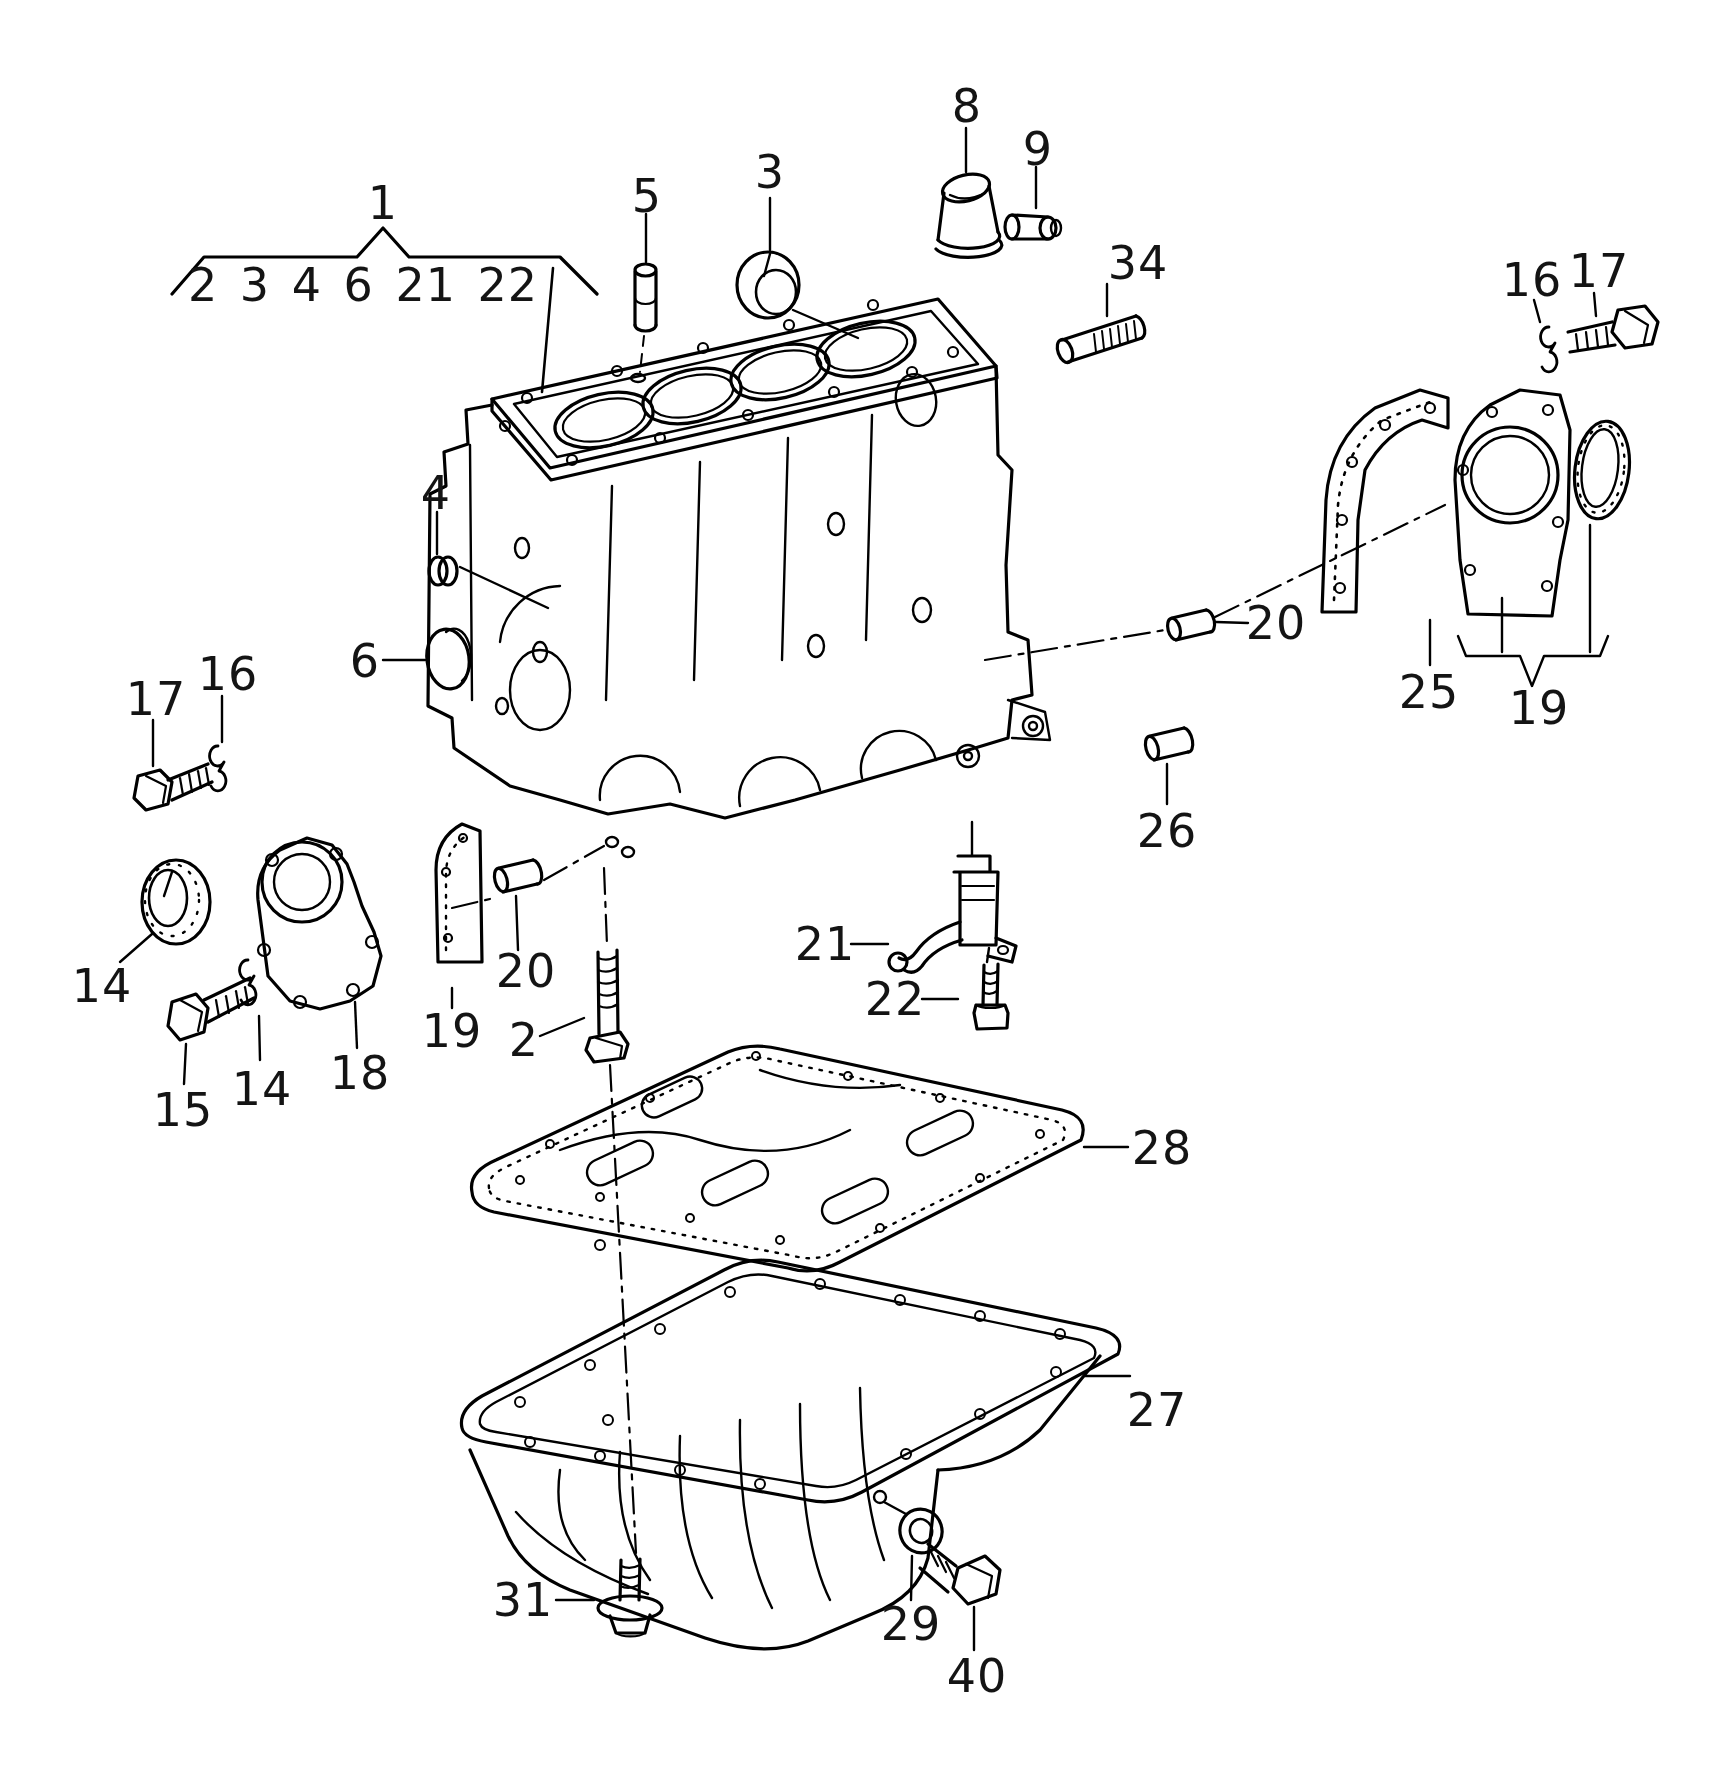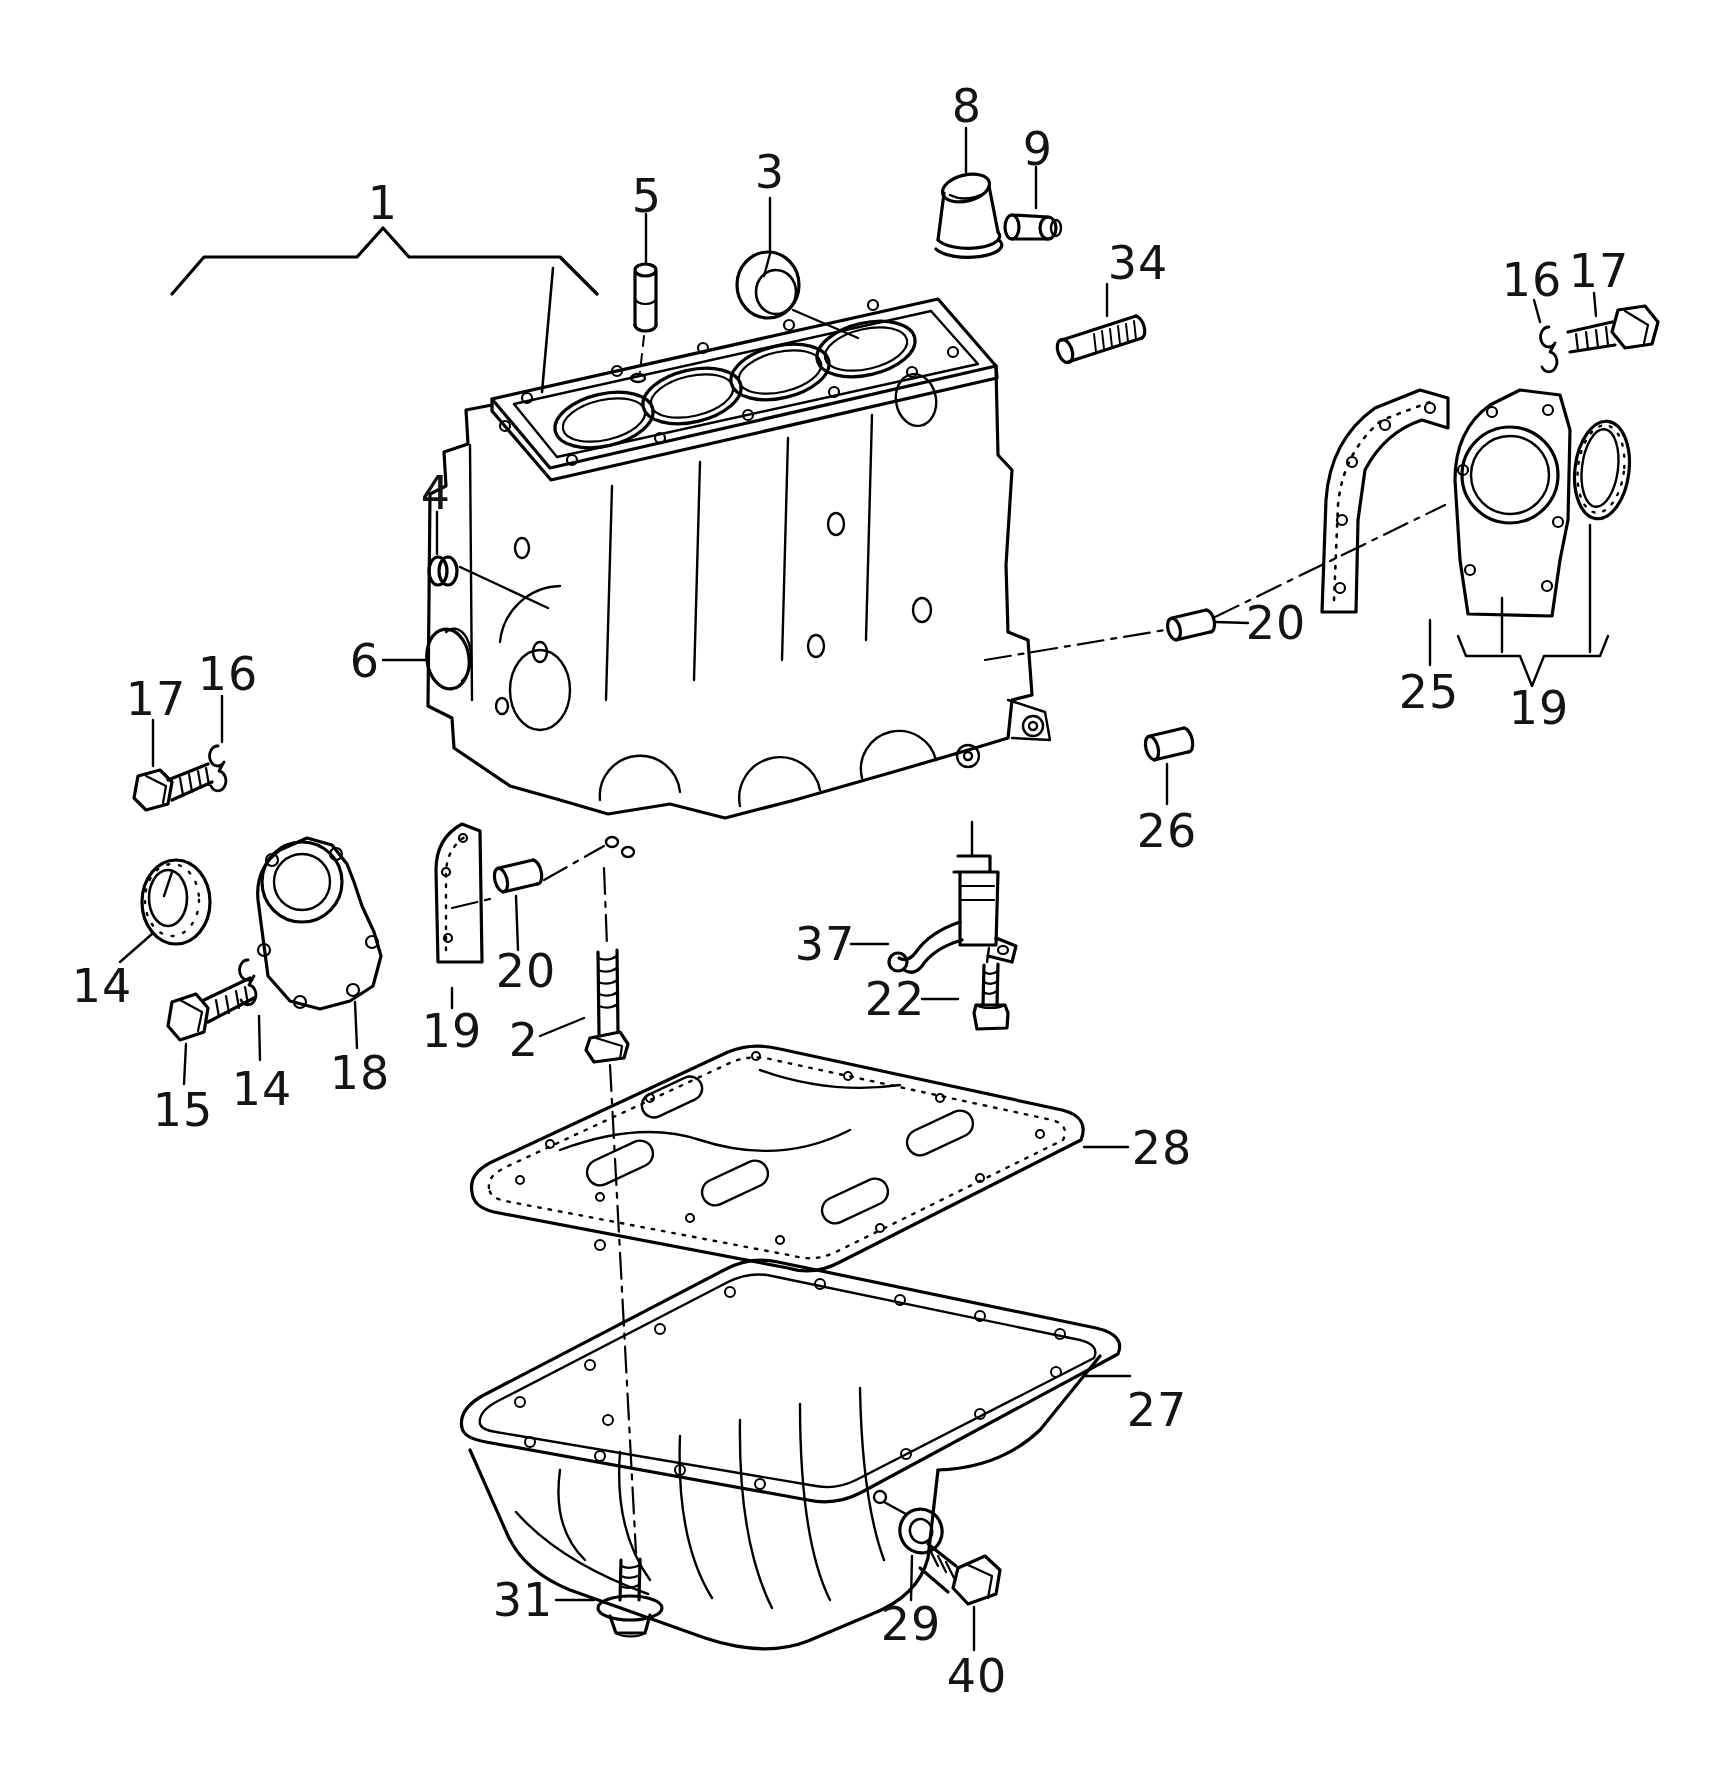--- a/index.html
+++ b/index.html
@@ -408,20 +408,21 @@
     <path d="M604,868 L607,945"></path>
     <path d="M610,1065 L636,1553"></path>
     <path d="M452,908 L494,898"></path>
     <path d="M544,880 L604,846"></path>
     <path d="M985,660 L1165,630"></path>
     <path d="M1215,617 L1445,505"></path>
   </g>
 </svg>
 
 <div class="callout" style="left:383px;top:203px">1</div>
+<div class="callout items" style="left:363px;top:285px">2 3 4 6 21 22</div>
 <div class="callout" style="left:647px;top:196px">5</div>
 <div class="callout" style="left:770px;top:172px">3</div>
 <div class="callout" style="left:967px;top:106px">8</div>
 <div class="callout" style="left:1038px;top:149px">9</div>
 <div class="callout" style="left:1138px;top:263px">34</div>
 <div class="callout" style="left:1532px;top:280px">16</div>
 <div class="callout" style="left:1599px;top:271px">17</div>
 <div class="callout" style="left:1276px;top:623px">20</div>
 <div class="callout" style="left:1429px;top:692px">25</div>
 <div class="callout" style="left:1539px;top:708px">19</div>
@@ -430,21 +431,21 @@
 <div class="callout" style="left:365px;top:661px">6</div>
 <div class="callout" style="left:156px;top:699px">17</div>
 <div class="callout" style="left:228px;top:674px">16</div>
 <div class="callout" style="left:102px;top:986px">14</div>
 <div class="callout" style="left:183px;top:1110px">15</div>
 <div class="callout" style="left:262px;top:1089px">14</div>
 <div class="callout" style="left:360px;top:1073px">18</div>
 <div class="callout" style="left:452px;top:1031px">19</div>
 <div class="callout" style="left:526px;top:971px">20</div>
 <div class="callout" style="left:524px;top:1040px">2</div>
-<div class="callout" style="left:825px;top:944px">37</div>
+<div class="callout" style="left:825px;top:944px">21</div>
 <div class="callout" style="left:895px;top:999px">22</div>
 <div class="callout" style="left:1162px;top:1148px">28</div>
 <div class="callout" style="left:1157px;top:1410px">27</div>
 <div class="callout" style="left:523px;top:1600px">31</div>
 <div class="callout" style="left:911px;top:1624px">29</div>
 <div class="callout" style="left:977px;top:1676px">40</div>
 
 </div>
 
 </body></html>

